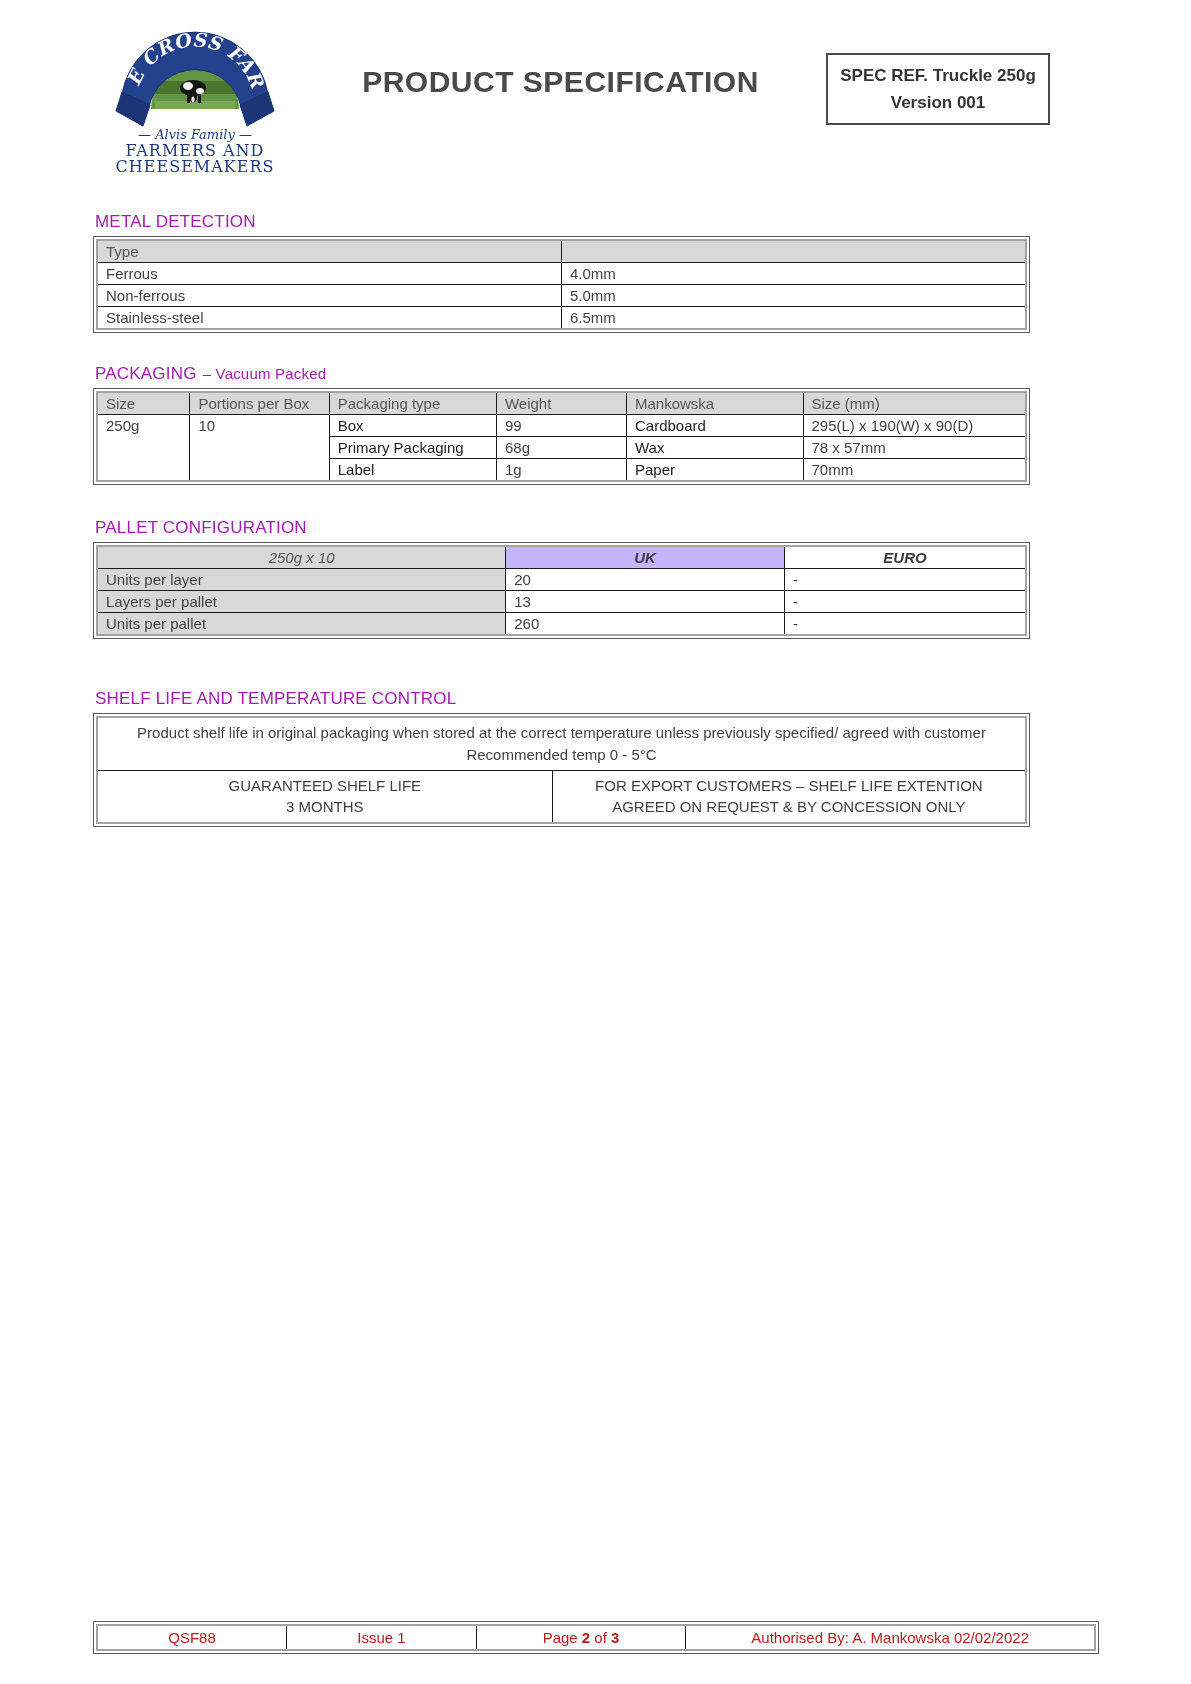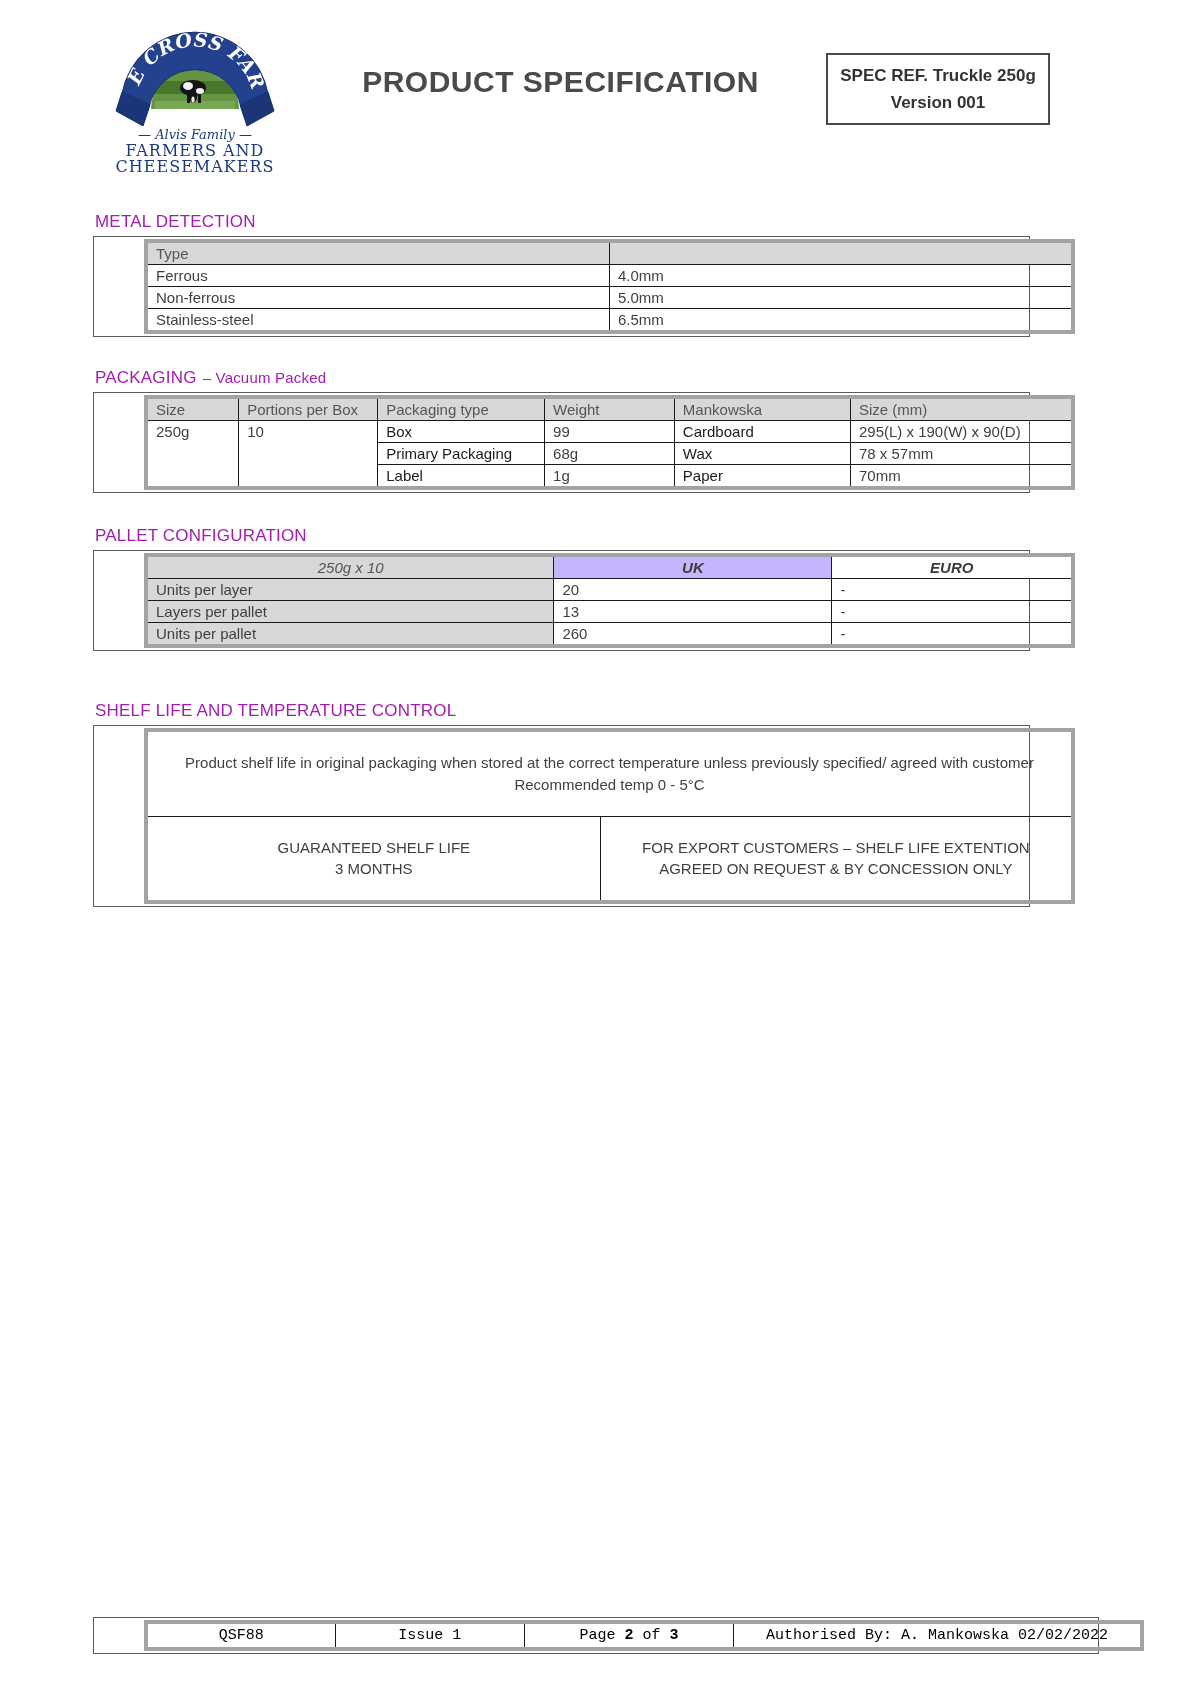--- a/index.html
+++ b/index.html
@@ -60,48 +60,47 @@
   
   .tablewrap{
     border:1px solid #5a5a5a;
     padding:2px;
     background:#ffffff;
   }
   table{
     border-collapse:collapse;
     width:100%;
     table-layout:fixed;
-    border:4px solid #a3a3a3;
-    margin-left:48px;
+    border:2px solid #a3a3a3;
   }
   td,th{
     border:1px solid #1a1a1a;
     font-size:15px;
     font-weight:normal;
     padding:2px 8px;
     text-align:left;
     color:#3f3f3f;
     vertical-align:middle;
     overflow:hidden;
     white-space:nowrap;
   }
   th{background:#d8d8d8;color:#555555;}
   .dark{color:#1c1c1c;}
   .center{text-align:center;font-style:italic;}
   .graycell{background:#d8d8d8;}
   .boldhead{font-weight:bold;color:#3b3b3b;}
   
-  .shelf td{white-space:normal;text-align:center;line-height:1.45;padding:20px 10px;}
+  .shelf td{white-space:normal;text-align:center;line-height:1.45;padding:4px 10px;}
   
   .footerwrap{
     position:absolute;
     left:93px;bottom:30px;
     width:1000px;
   }
-  .footerwrap td{text-align:center;color:#000000;padding:3px 0;font-family:Liberation Mono, monospace;}
+  .footerwrap td{text-align:center;color:#b91c1c;padding:3px 0;}
 </style>
 </head>
 <body>
 
 <div class="page">
 
   <div class="header">
 
     <svg class="logo" viewBox="0 0 200 150" width="200" height="150">
 

